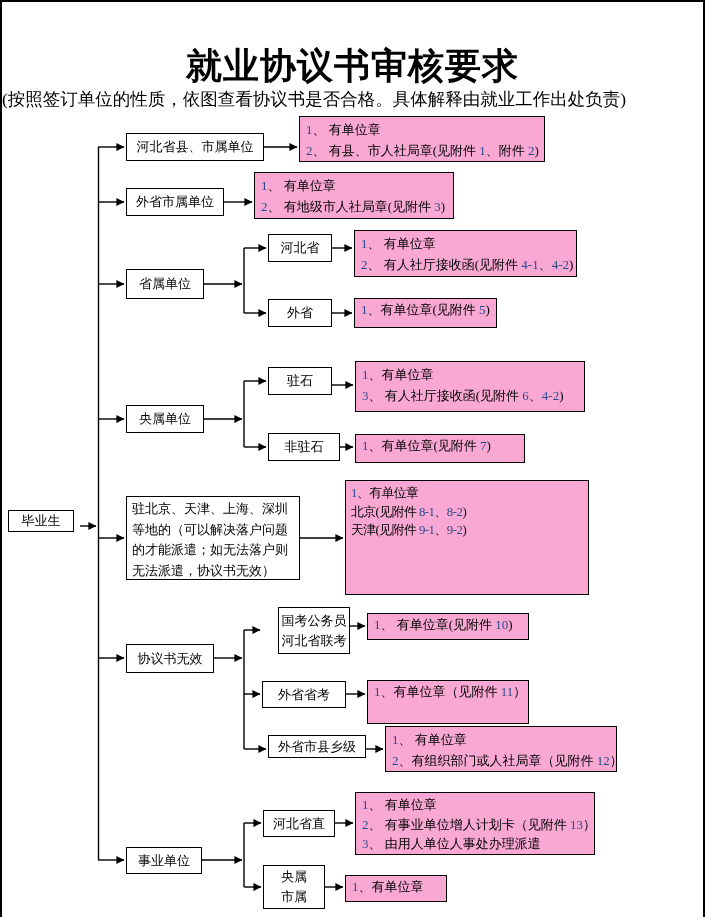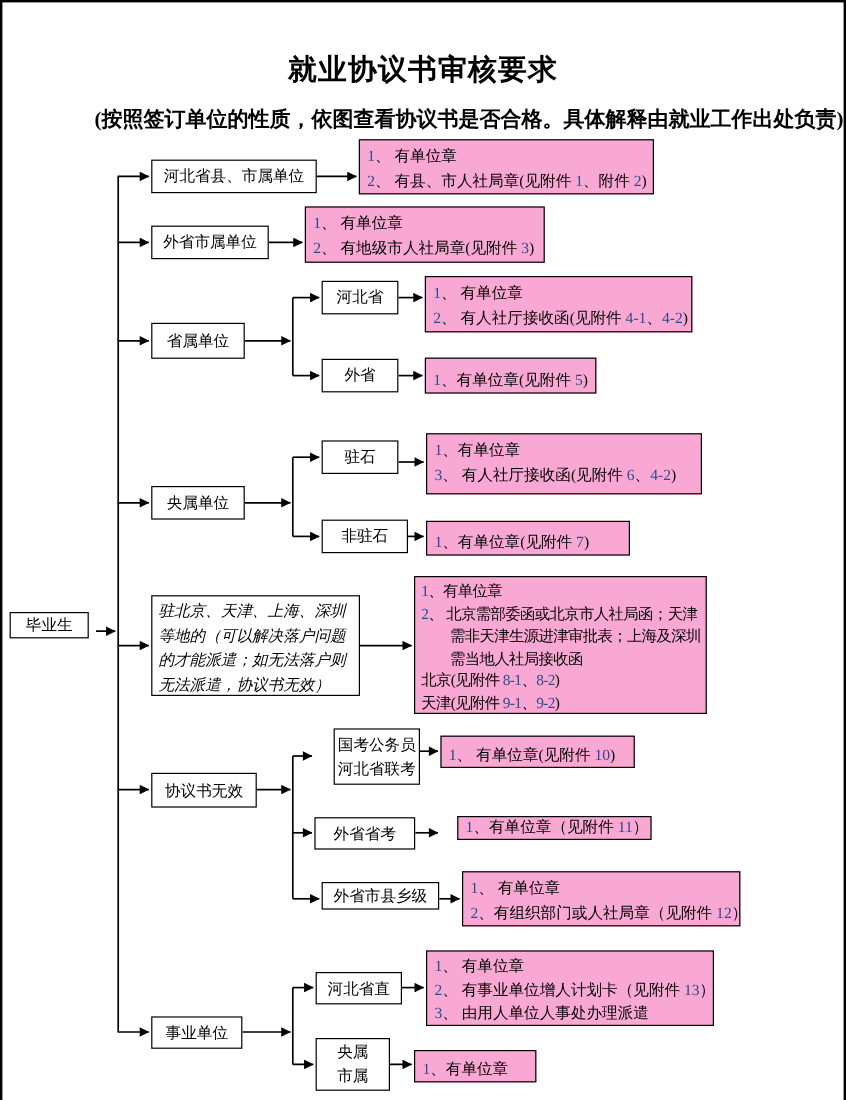--- a/index.html
+++ b/index.html
@@ -4,43 +4,43 @@
 <style>
   html,body{margin:0;padding:0;background:#fff;}
   .page{
     position:relative;width:705px;height:917px;box-sizing:border-box;
     background:#fff;border:2px solid #000;border-bottom:none;
     font-family:"Liberation Serif","DejaVu Serif",serif;color:#000;
     overflow:hidden;
   }
   .title{
     position:absolute;top:40px;left:0;width:100%;text-align:center;
-    font-size:24px;font-weight:bold;letter-spacing:1px;
+    font-size:36px;font-weight:bold;letter-spacing:1px;
   }
   .subtitle{
-    position:absolute;top:85px;left:0;width:100%;text-align:right;
-    font-size:17.5px;font-weight:bold;
+    position:absolute;top:85px;left:0;width:100%;text-align:left;
+    font-size:17.5px;font-weight:normal;
   }
   .wires{position:absolute;left:0;top:0;pointer-events:none;}
   .wires line{stroke:#000;stroke-width:1.4;}
   .wires marker path{fill:#000;}
   .node{
     position:absolute;box-sizing:border-box;border:1.5px solid #000;background:#fff;
     display:flex;align-items:center;justify-content:center;
     text-align:center;font-size:13px;line-height:20px;white-space:pre;overflow:hidden;
   }
   .bignode{
     align-items:flex-start;justify-content:flex-start;text-align:left;
-    padding:2px 5px;line-height:20.5px;font-style:italic;
+    padding:2px 5px;line-height:20.5px;
   }
   .result{
     position:absolute;box-sizing:border-box;border:1.5px solid #000;background:#f9a8d4;
     font-size:13px;line-height:21px;padding:2px 6px;overflow:hidden;
   }
-  .result.single{display:flex;align-items:flex-end;padding-top:0;padding-bottom:0;}
+  .result.single{display:flex;align-items:flex-start;padding-top:0;padding-bottom:0;}
   .rline{white-space:pre;}
   .r4box{font-size:12.8px;letter-spacing:-0.5px;line-height:18.6px;padding:3px 3px 0 5px;}
   .r6abox{line-height:19.5px;}
   .hang{padding-left:24px;text-indent:-24px;}
   .num{color:var(--digit-color,#2B4A8B);}
 </style>
 </head>
 <body>
 
 <div class="page">
@@ -144,32 +144,29 @@
     <div class="rline dgt"><span class="num">1</span>、有单位章</div>
     <div class="rline dgt"><span class="num">3</span>、 有人社厅接收函(见附件 <span class="num">6</span>、<span class="num">4-2</span>)</div>
   </div>
 
   <div class="result single" style="left:353px;top:432px;width:170px;height:29px">
     <div class="rline dgt"><span class="num">1</span>、有单位章(见附件 <span class="num">7</span>)</div>
   </div>
 
   <div class="result r4box" style="left:343px;top:478px;width:244px;height:115px">
     <div class="rline dgt"><span class="num">1</span>、有单位章</div>
-    <div class="rline dgt hang"><span class="num">2</span>、 北京需部委函或北京市人社局函；天津
-需非天津生源进津审批表；上海及深圳
-需当地人社局接收函</div>
     <div class="rline dgt">北京(见附件 <span class="num">8-1</span>、<span class="num">8-2</span>)</div>
     <div class="rline dgt">天津(见附件 <span class="num">9-1</span>、<span class="num">9-2</span>)</div>
   </div>
 
   <div class="result single" style="left:365px;top:611px;width:162px;height:27px">
     <div class="rline dgt"><span class="num">1</span>、 有单位章(见附件 <span class="num">10</span>)</div>
   </div>
 
-  <div class="result single" style="left:379px;top:678px;width:162px;height:20px">
+  <div class="result single" style="left:365px;top:678px;width:162px;height:44px">
     <div class="rline dgt"><span class="num">1</span>、有单位章（见附件 <span class="num">11</span>）</div>
   </div>
 
   <div class="result" style="left:383px;top:724px;width:232px;height:46px">
     <div class="rline dgt"><span class="num">1</span>、 有单位章</div>
     <div class="rline dgt"><span class="num">2</span>、有组织部门或人社局章（见附件 <span class="num">12</span>）</div>
   </div>
 
   <div class="result r6abox" style="left:353px;top:790px;width:240px;height:63px">
     <div class="rline dgt"><span class="num">1</span>、 有单位章</div>

